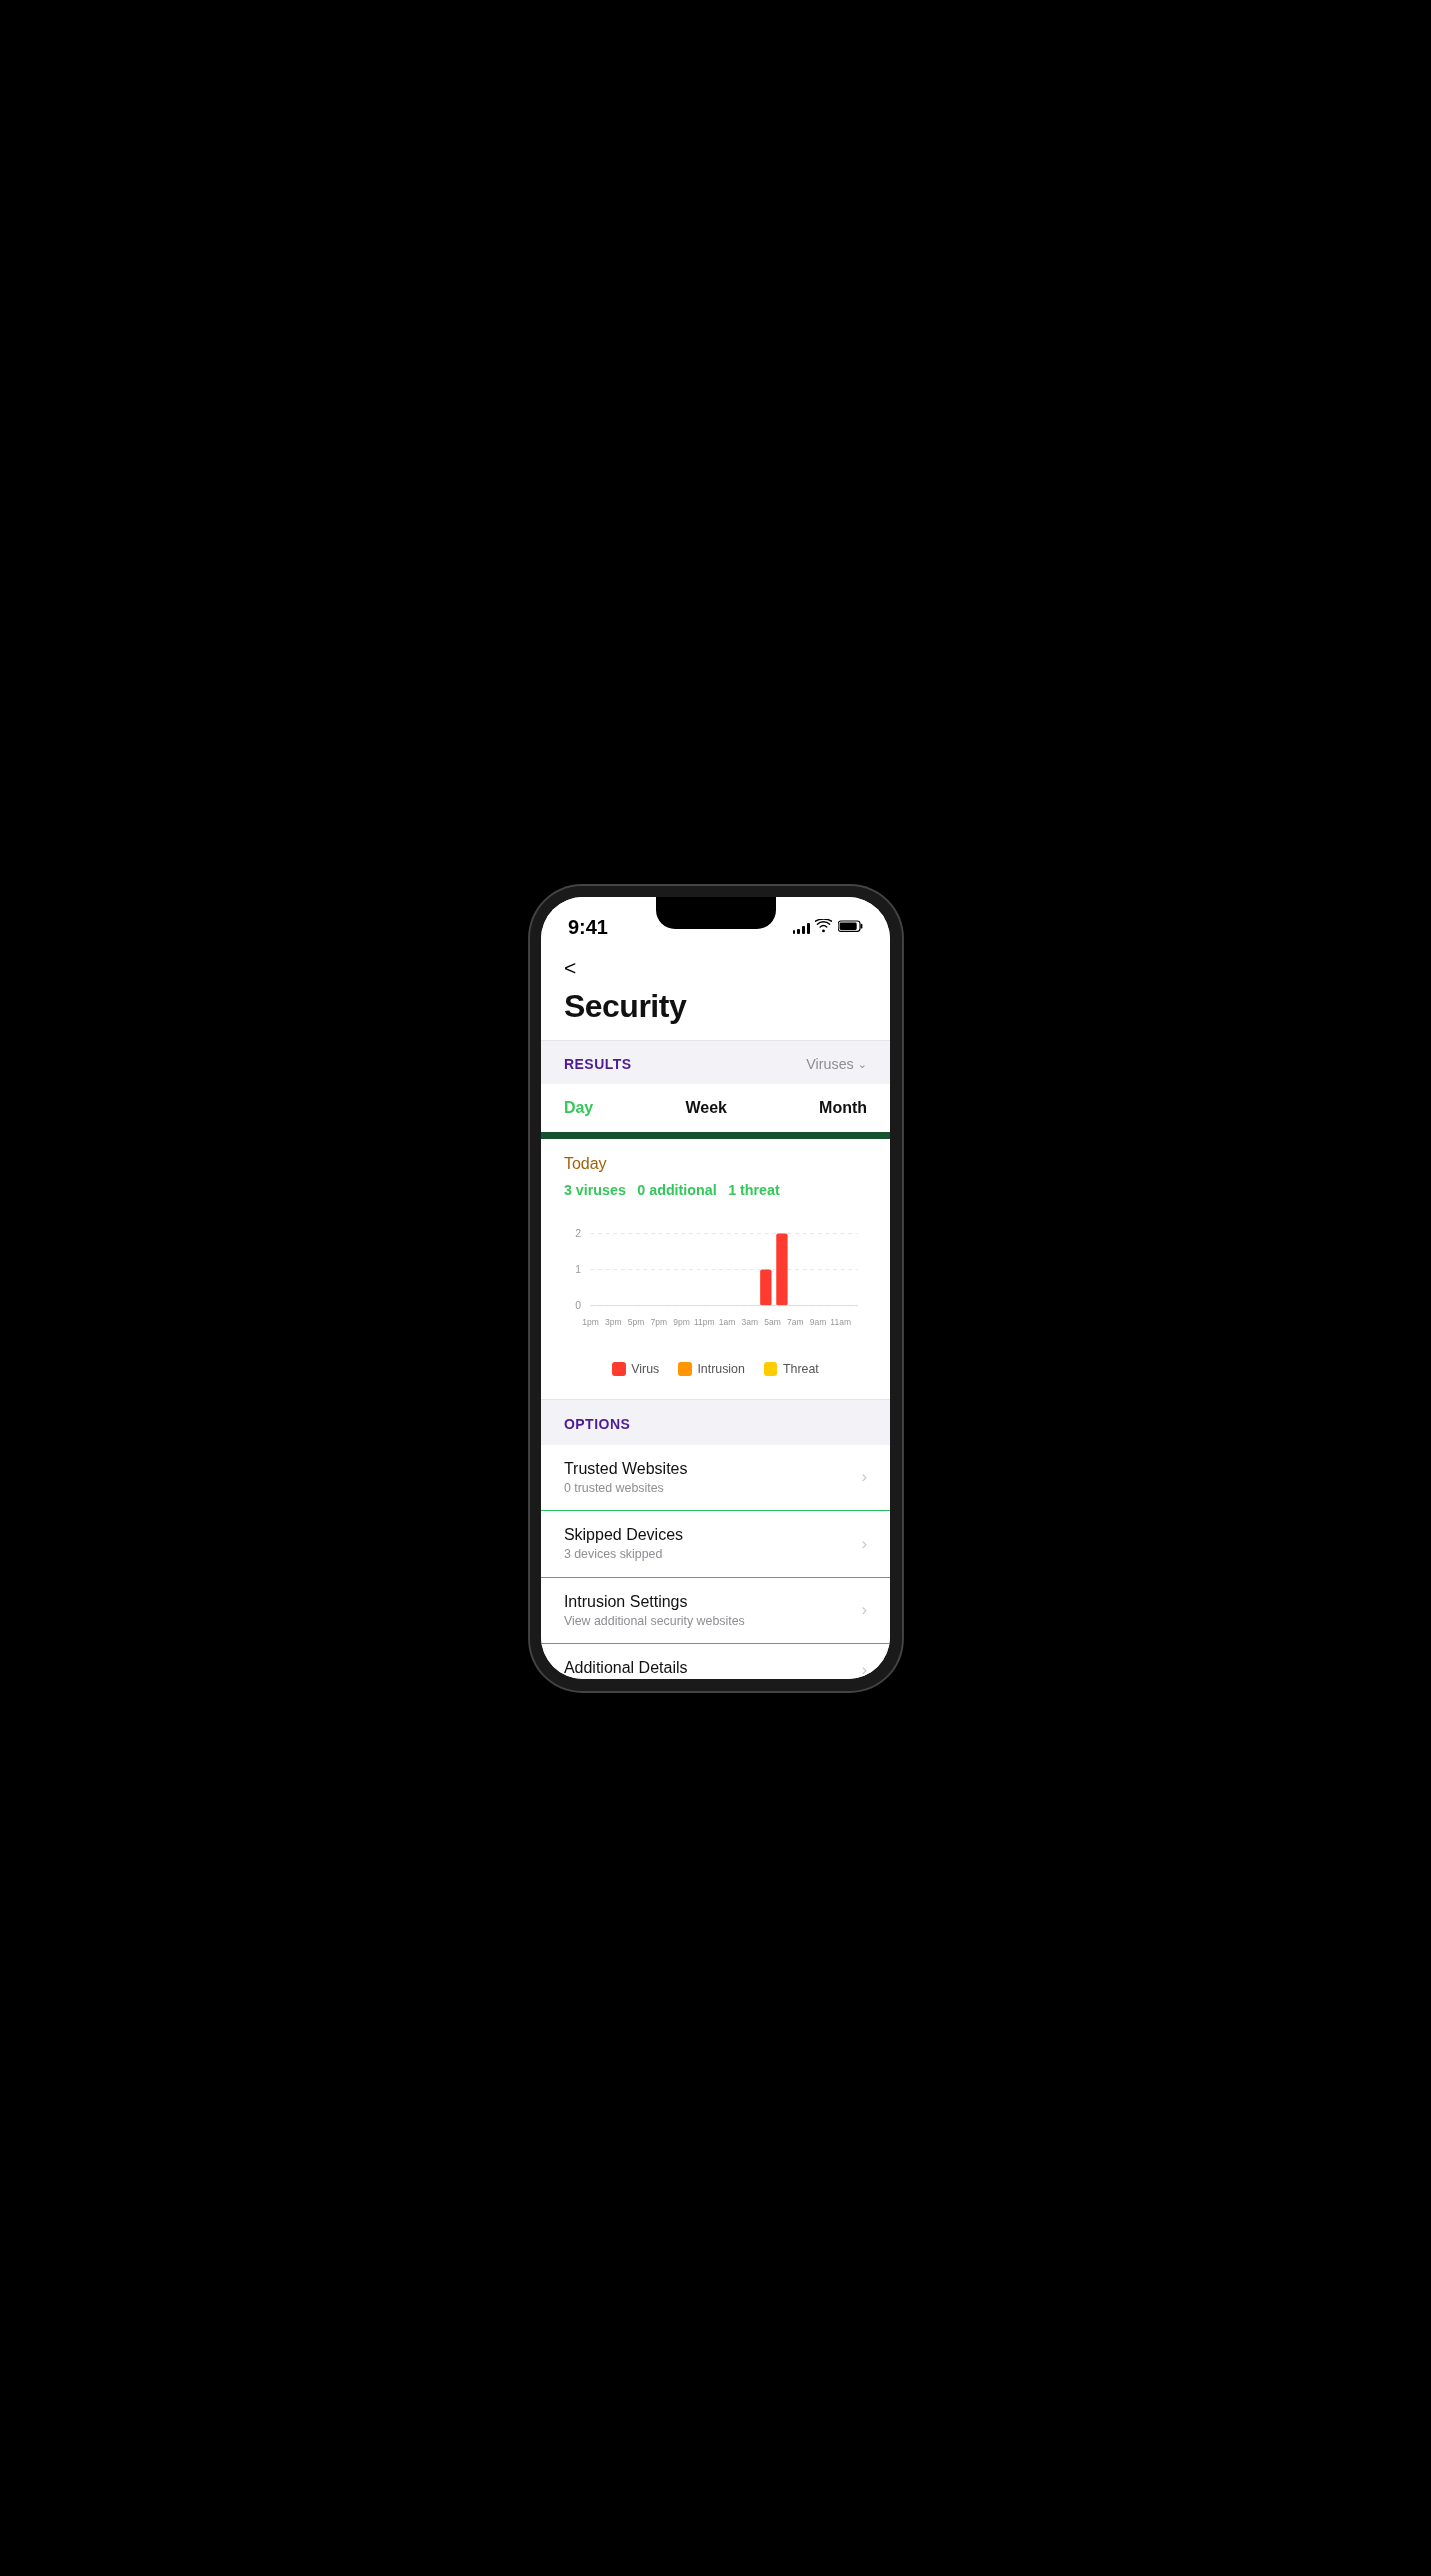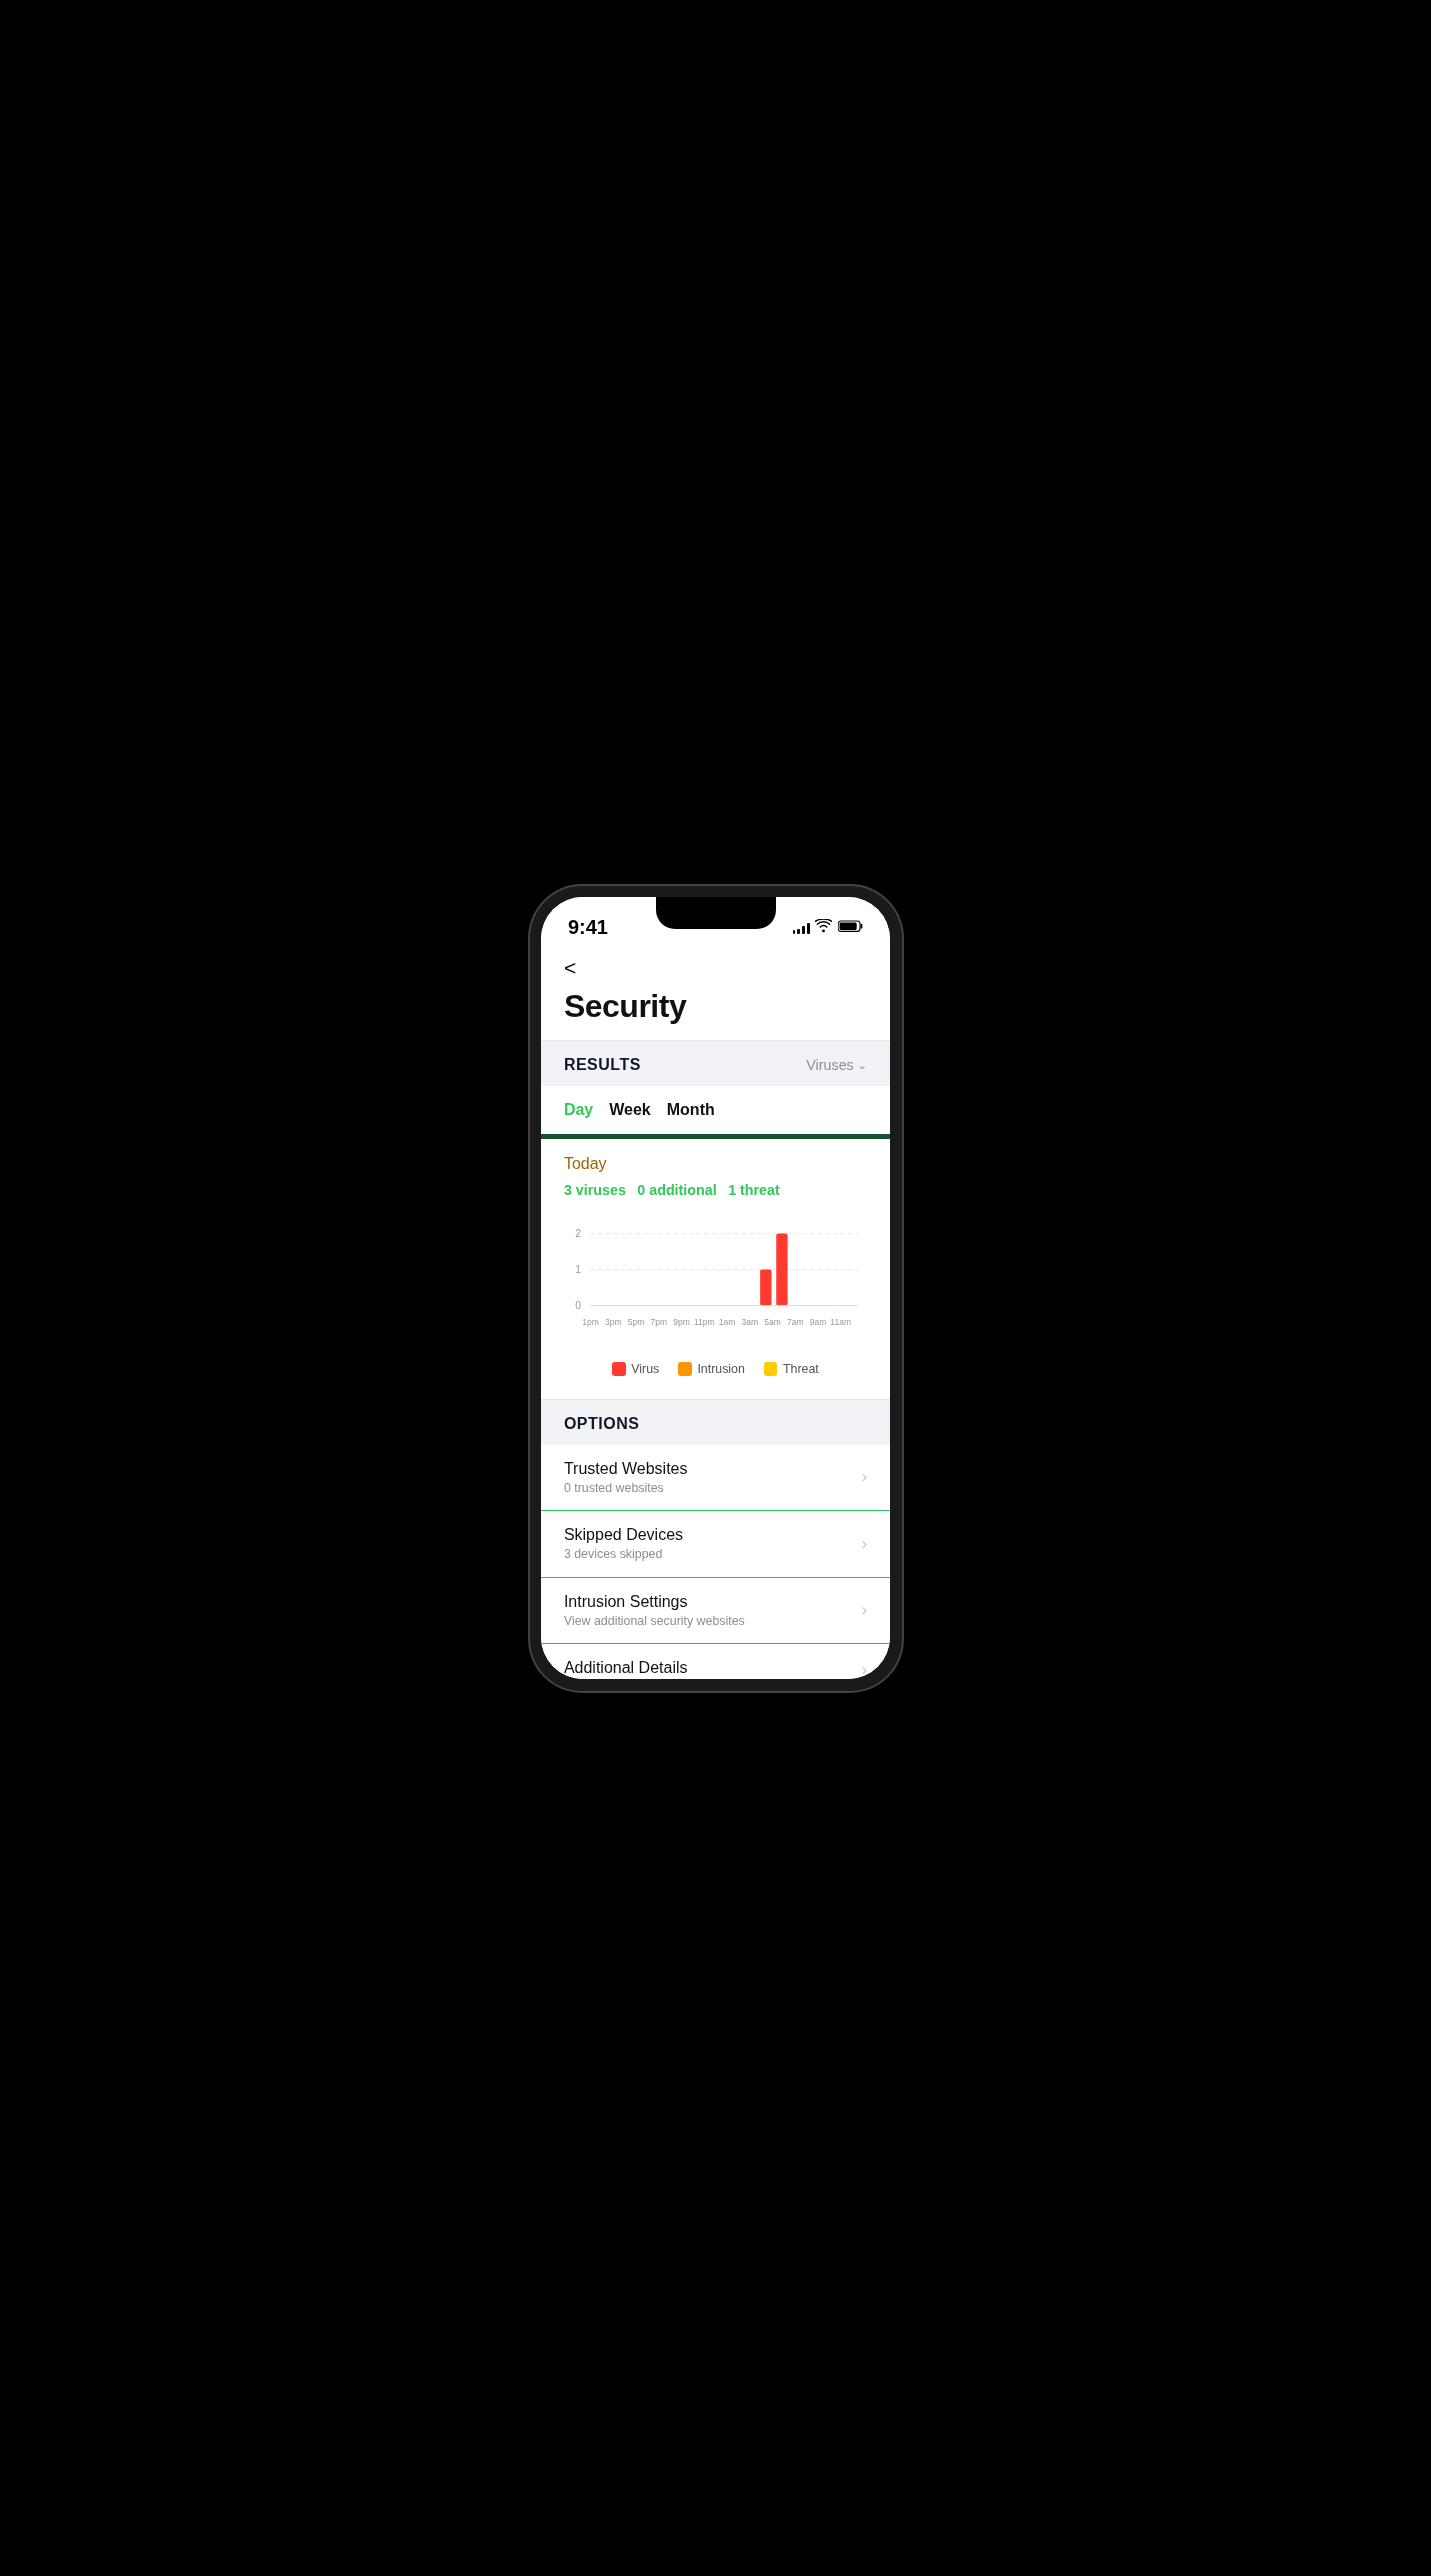--- a/index.html
+++ b/index.html
@@ -125,23 +125,23 @@
     
     .section-header {
       background: #f2f2f7;
       padding: 15.3px 23px 11.4px 23px;
       display: flex;
       justify-content: space-between;
       align-items: center;
     }
 
     .section-label {
-      font-size: 16px;
+      font-size: 14px;
       font-weight: 600;
-      color: #0f172a;
+      color: #4c1d95;
       letter-spacing: 0.5px;
       text-transform: uppercase;
     }
 
     .filter-dropdown {
       display: flex;
       align-items: center;
       gap: 3.8px;
       cursor: pointer;
     }
@@ -153,23 +153,23 @@
 
     .chevron-icon {
       font-size: 11.4px;
       color: #8e8e93;
     }
 
     
     .time-tabs {
       background: #fff;
       display: flex;
-      justify-content: flex-start;
+      justify-content: space-between;
       padding: 11.4px 23px;
-      border-bottom: 5px solid #14532d;
+      border-bottom: 7px solid #14532d;
       gap: 16px;
     }
 
     .tab-item {
       font-size: 16px;
       font-weight: 600;
       color: #111;
       cursor: pointer;
       padding: 3.8px 0;
     }

